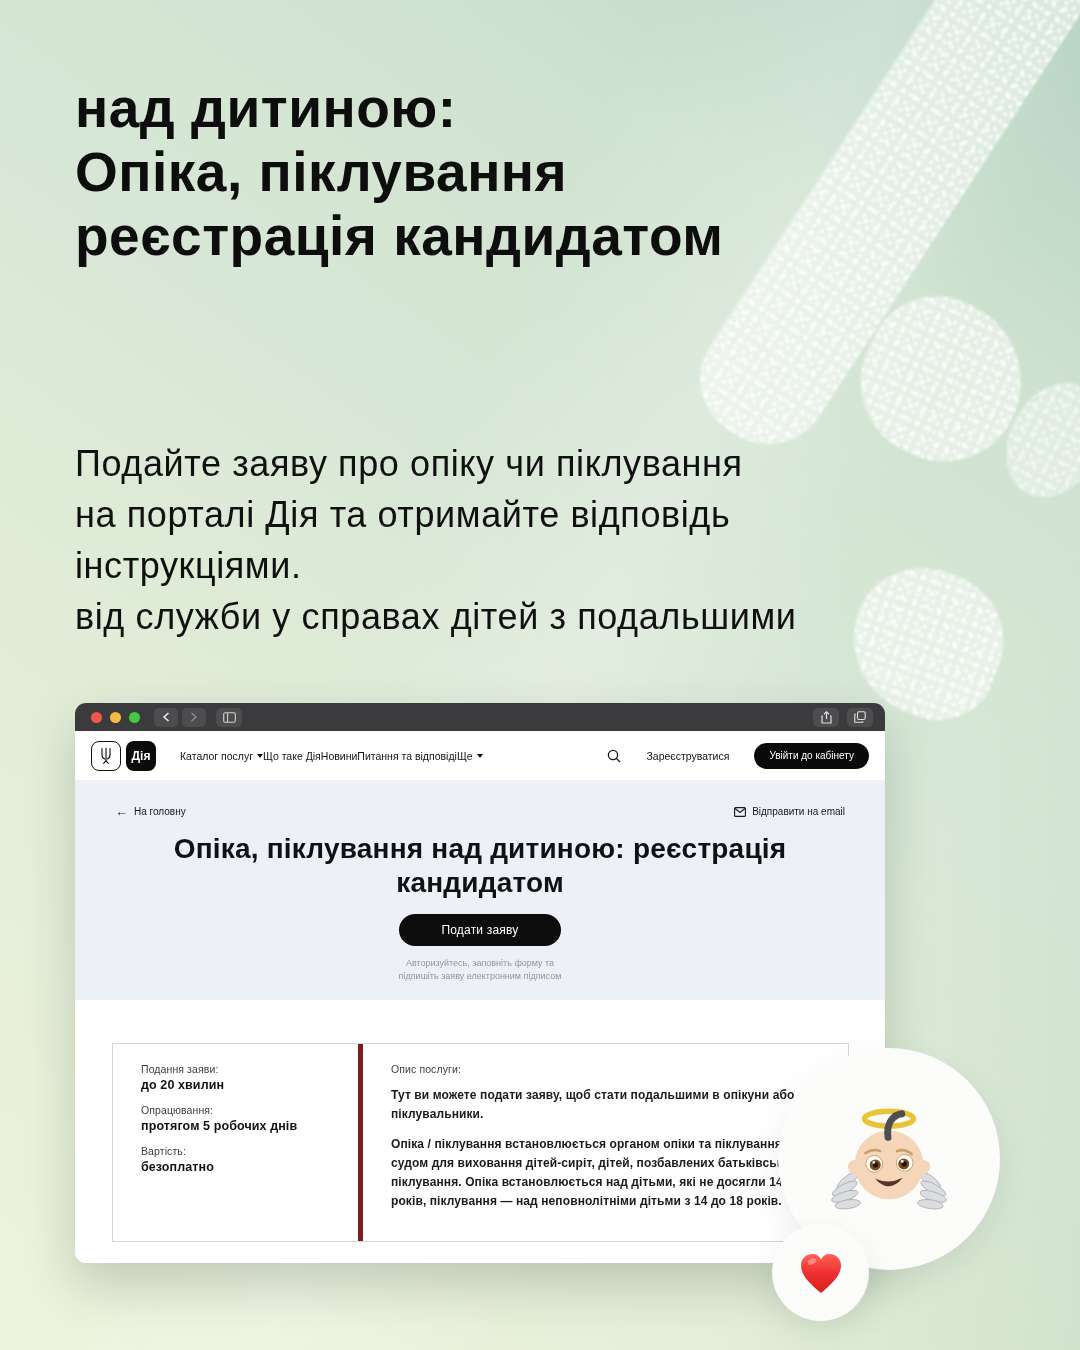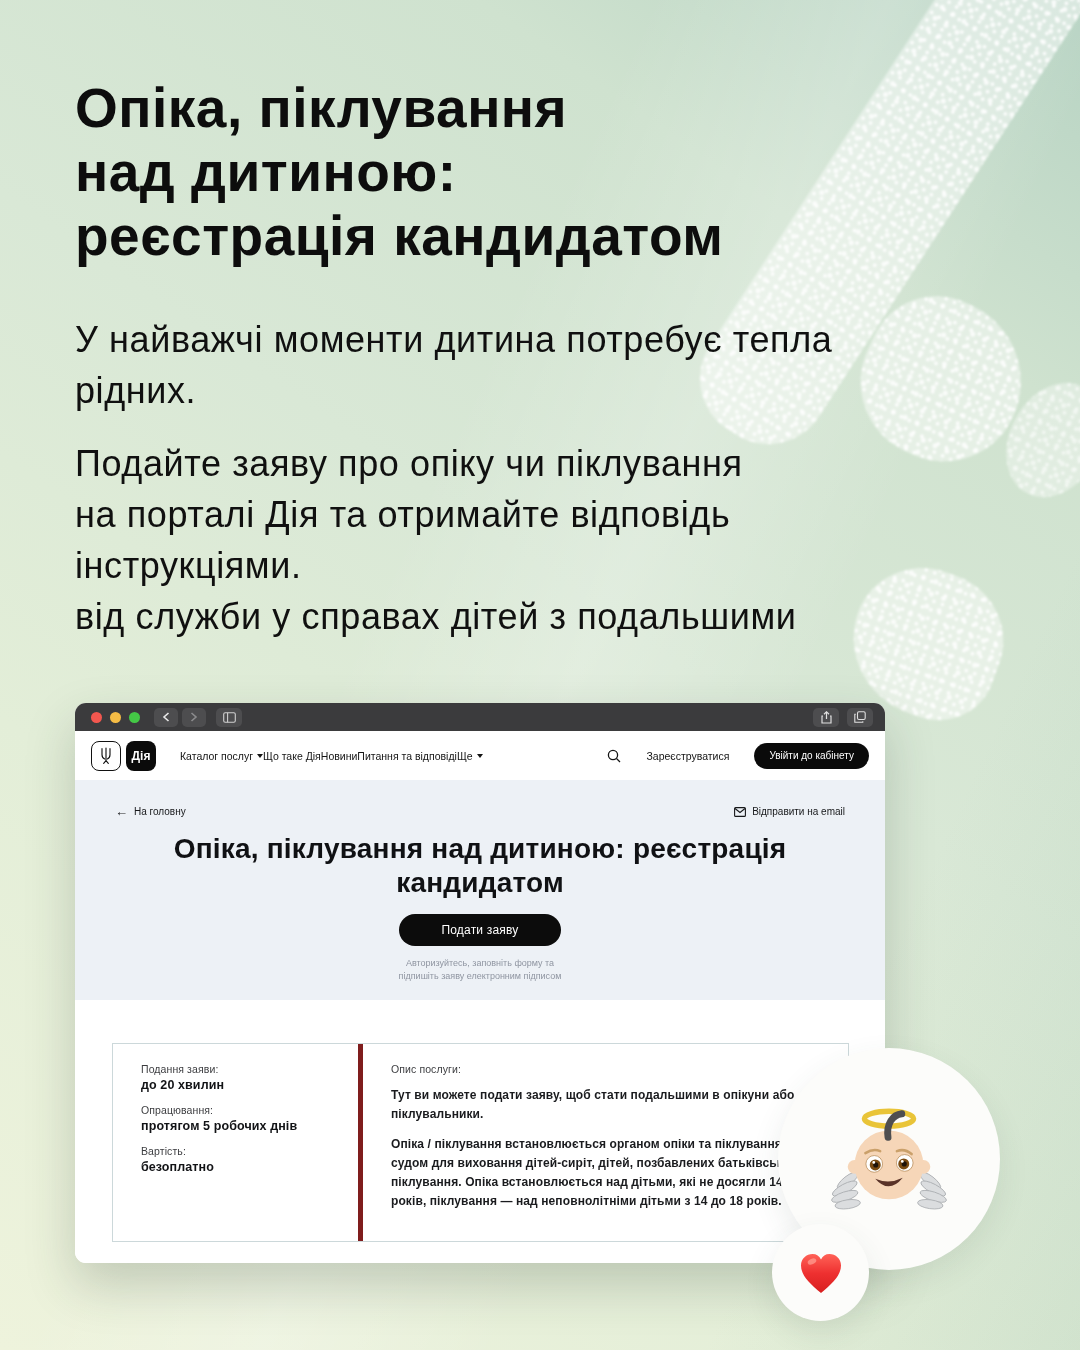--- a/index.html
+++ b/index.html
@@ -94,27 +94,23 @@
 <body>
 
 <div class="canvas">
   <div class="sheen"></div>
   <div class="stroke stroke-long"></div>
   <div class="stroke blob-a"></div>
   <div class="stroke blob-b"></div>
   <div class="stroke blob-c"></div>
 
   <div class="post-title">
+    <div>над дитиною:</div>
     <div>Опіка, піклування</div>
-    <div>над дитиною:</div>
     <div>реєстрація кандидатом</div>
-  </div>
-  <div class="post-par p1">
-    <div>У найважчі моменти дитина потребує тепла</div>
-    <div>рідних.</div>
   </div>
   <div class="post-par p2">
     <div>Подайте заяву про опіку чи піклування</div>
     <div>на порталі Дія та отримайте відповідь</div>
     <div>інструкціями.</div>
     <div>від служби у справах дітей з подальшими</div>
   </div>
 
   <div class="window">
     <div class="titlebar">

